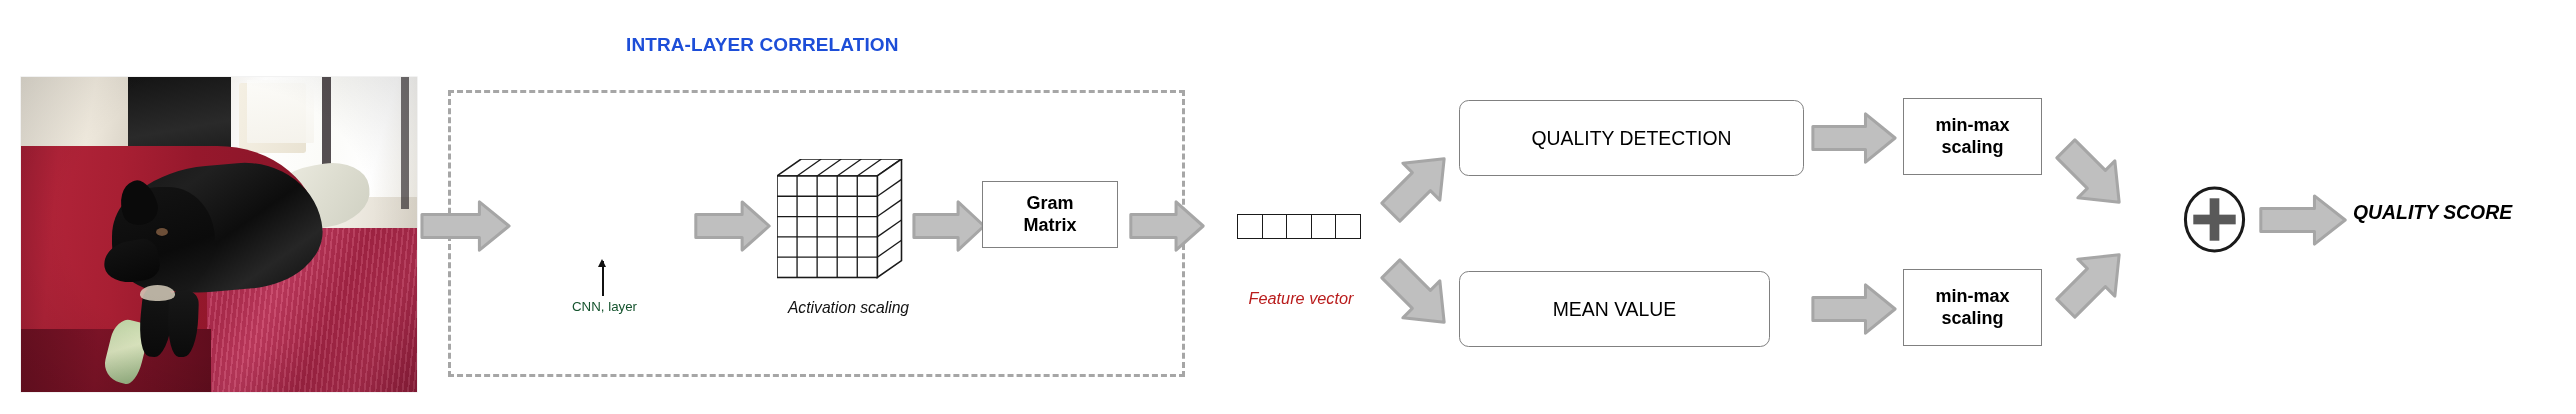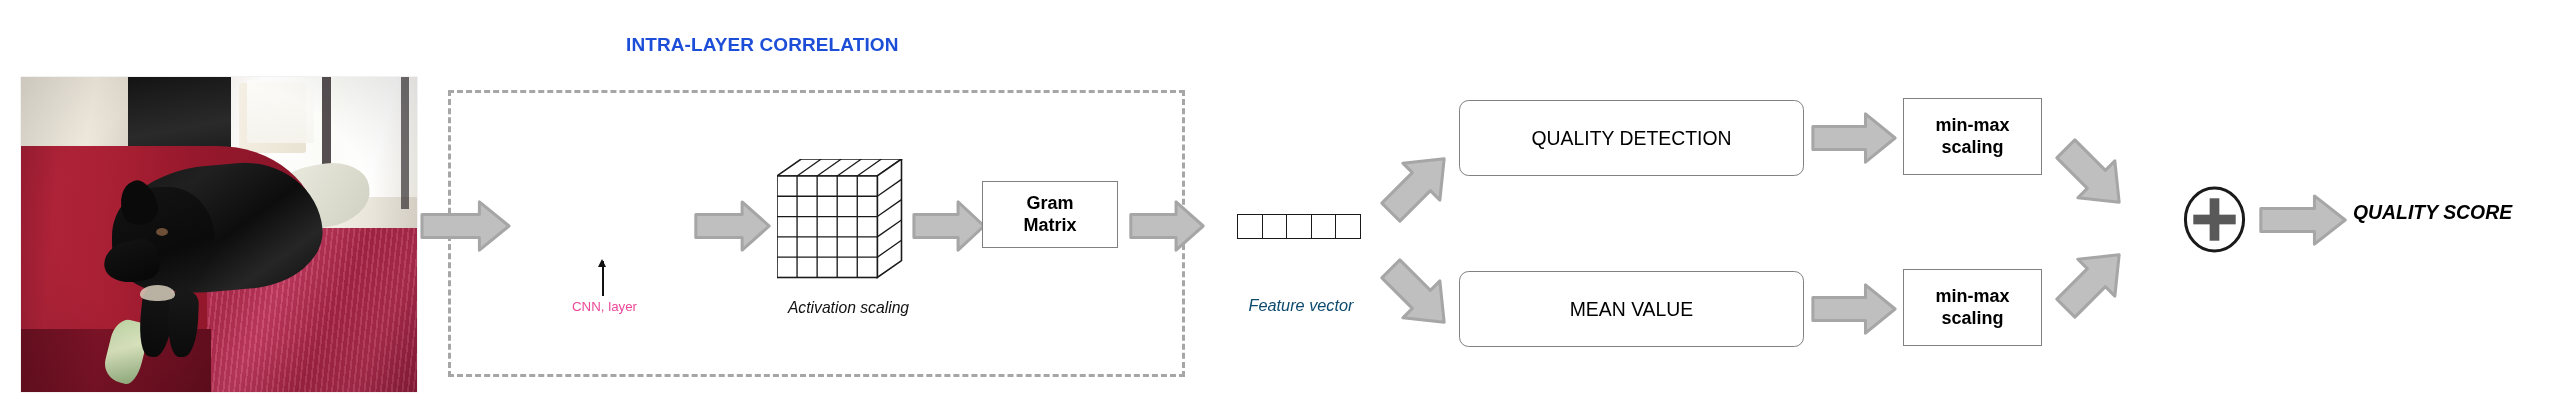--- a/index.html
+++ b/index.html
@@ -91,28 +91,28 @@
   .box{
     position:absolute;background:#ffffff;
     border:1.8px solid #808080;box-sizing:border-box;
     display:flex;align-items:center;justify-content:center;
     text-align:center;color:#000;
   }
   .box.rounded{border-radius:9.7px;}
   .bx-feature{left:523px;top:191px;width:160px;height:70px;font-size:18px;font-weight:bold;line-height:1.18;}
   .bx-gram{left:982px;top:181px;width:136px;height:67px;font-size:18px;font-weight:bold;line-height:1.18;}
   .bx-anom{left:1459px;top:100px;width:345px;height:76px;font-size:19.4px;font-weight:normal;}
-  .bx-mean{left:1459px;top:271px;width:345px;height:76px;font-size:19.4px;font-weight:normal;}
+  .bx-mean{left:1459px;top:271px;width:311px;height:76px;font-size:19.4px;font-weight:normal;}
   .bx-mm1{left:1903px;top:98px;width:139px;height:77px;font-size:18px;font-weight:bold;line-height:1.18;}
   .bx-mm2{left:1903px;top:269px;width:139px;height:77px;font-size:18px;font-weight:bold;line-height:1.18;}
 
   
   .cnn-label{
     position:absolute;left:532px;top:299px;width:145px;
-    font-size:13.3px;color:#ec4899;text-align:center;white-space:nowrap;
+    font-size:13.3px;color:#14532d;text-align:center;white-space:nowrap;
   }
   .cnn-stem{position:absolute;left:602px;top:261px;width:1.8px;height:35px;background:#111;}
   .cnn-head{
     position:absolute;left:598px;top:259px;width:0;height:0;
     border-left:4.8px solid transparent;border-right:4.8px solid transparent;
     border-bottom:8.5px solid #111;
   }
 
   
   .cube{position:absolute;left:777px;top:159px;width:139px;height:130px;}
@@ -121,22 +121,22 @@
     position:absolute;left:732px;top:299px;width:233px;
     font-size:15.7px;font-style:italic;color:#111;text-align:center;white-space:nowrap;
   }
 
   
   .fvec{position:absolute;left:1237px;top:214px;width:124px;height:25.4px;
     display:flex;border:1.8px solid #1a1a1a;box-sizing:border-box;background:#fff;}
   .fvec i{flex:1;border-right:1.8px solid #1a1a1a;}
   .fvec i:last-child{border-right:none;}
   .fvec-label{
-    position:absolute;left:1189px;top:296px;width:224px;
-    font-size:16.3px;font-style:italic;color:#0c4a6e;text-align:center;white-space:nowrap;
+    position:absolute;left:1189px;top:289px;width:224px;
+    font-size:16.3px;font-style:italic;color:#b91c1c;text-align:center;white-space:nowrap;
   }
 
   
   .arw{position:absolute;}
   .arw svg{display:block;overflow:visible;}
 
   
   .pluscircle{
     position:absolute;left:2183px;top:186px;width:63px;height:67px;
   }

